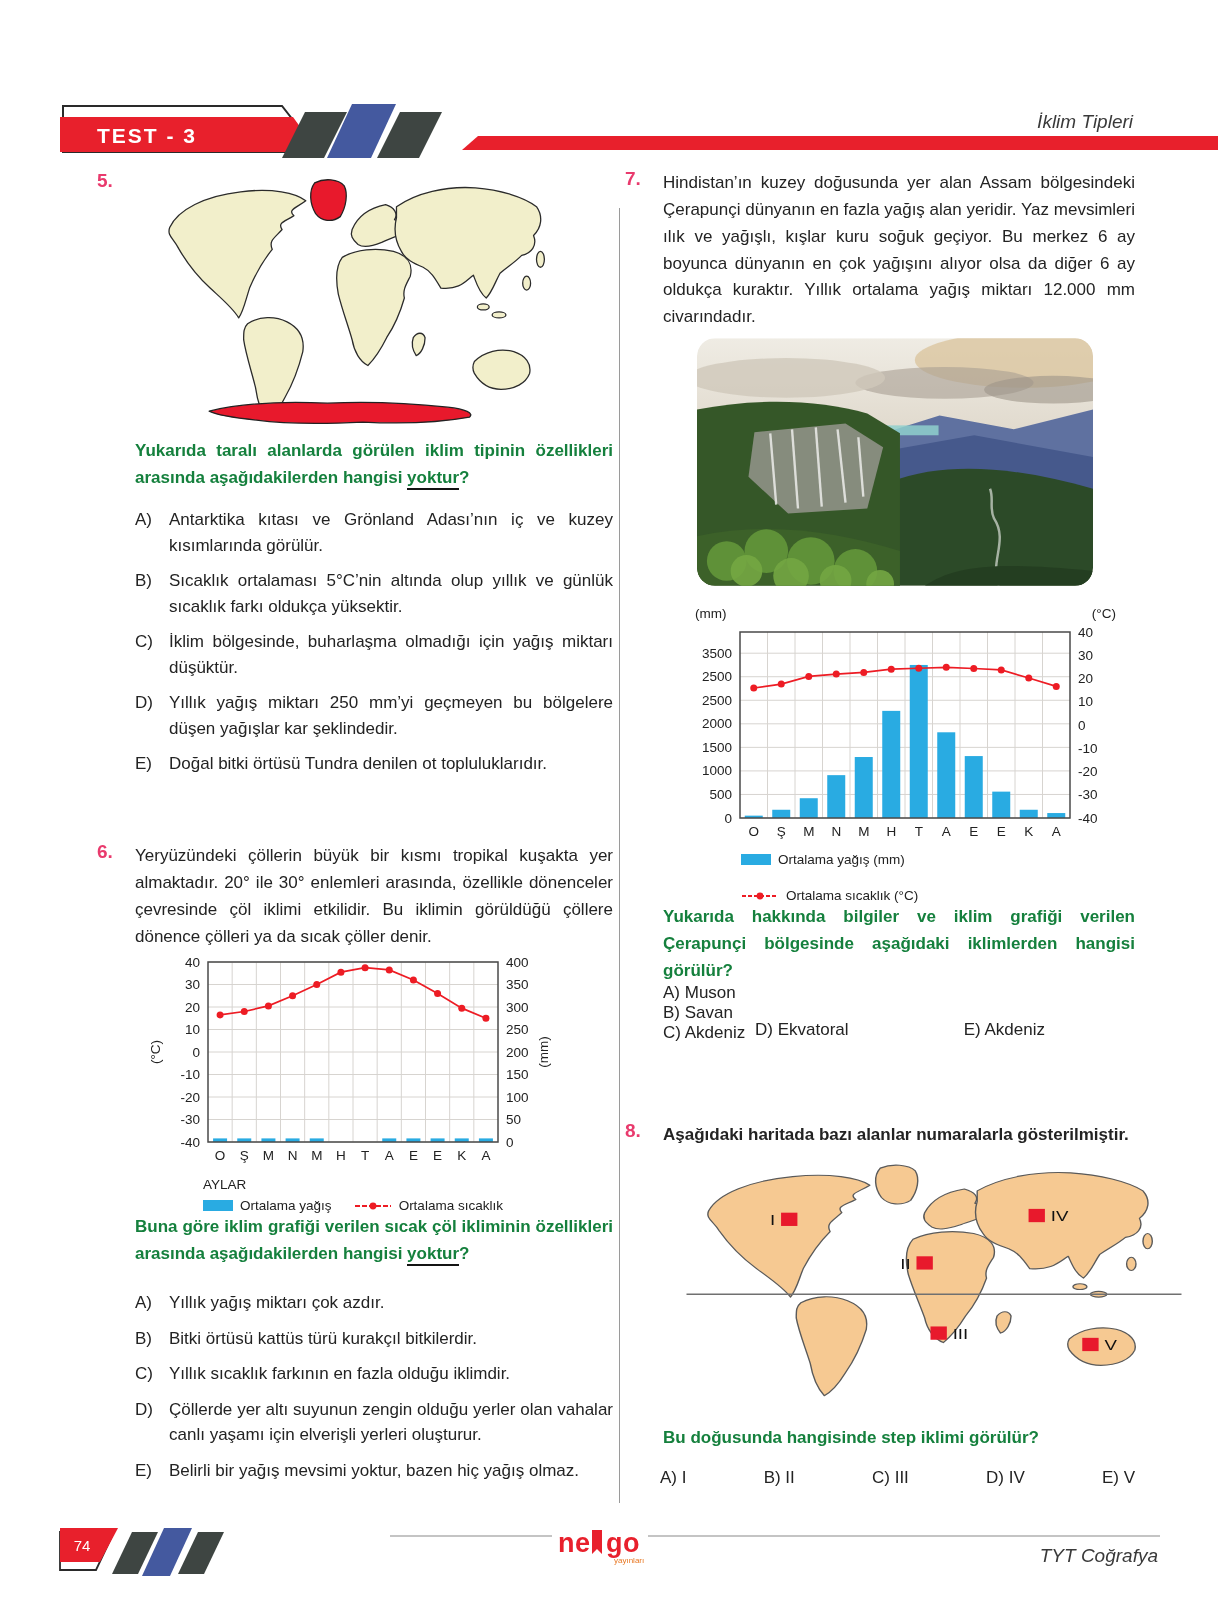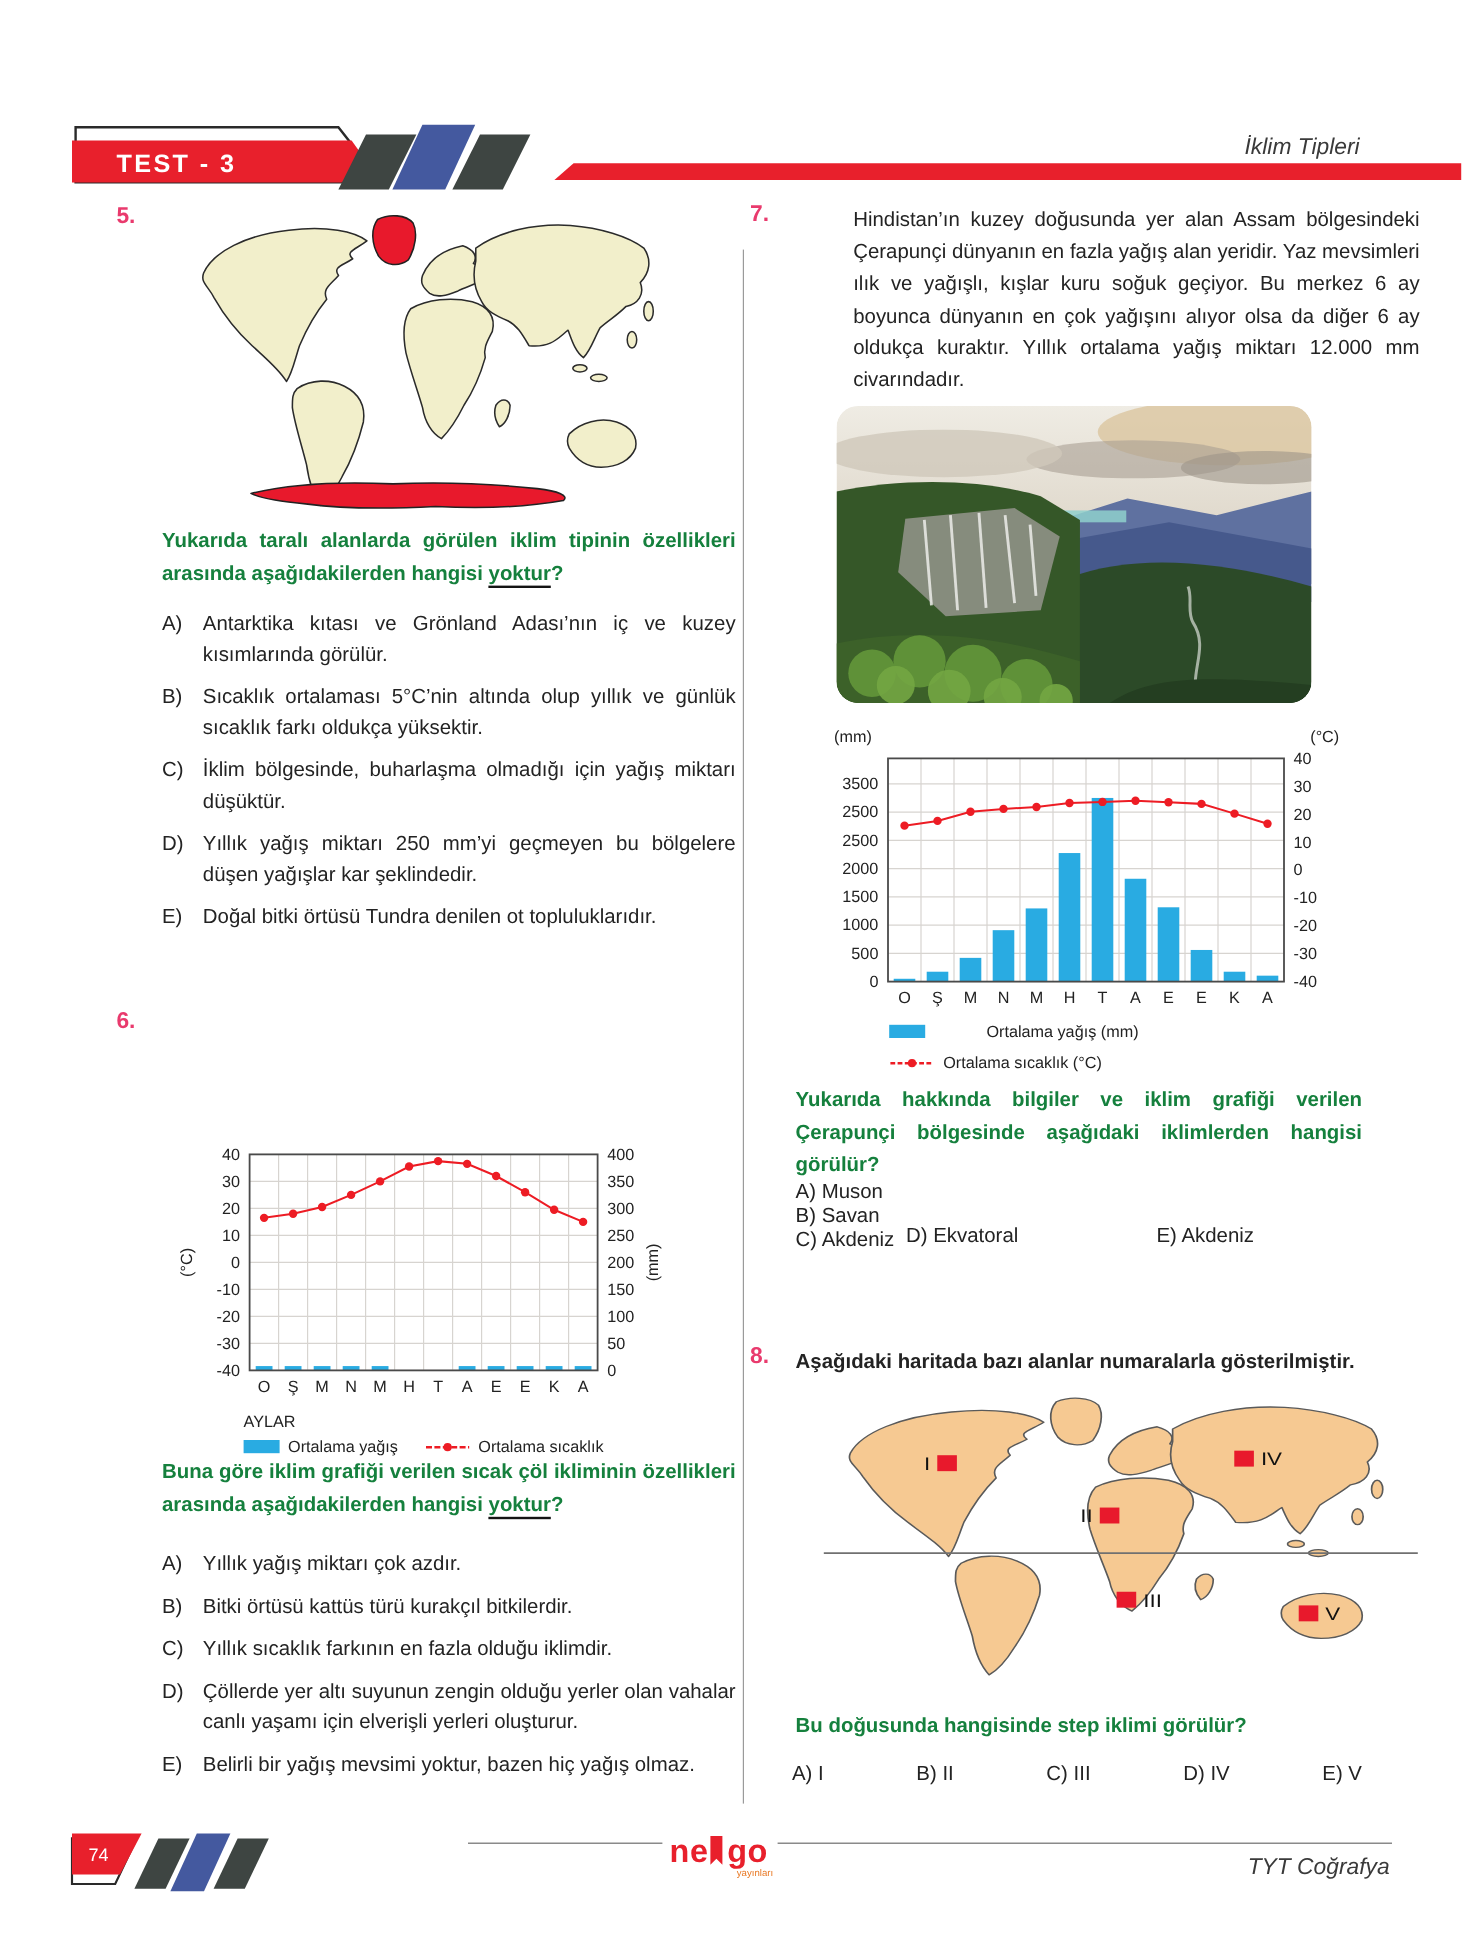--- a/index.html
+++ b/index.html
@@ -81,20 +81,21 @@
         <span class="lt">D)</span>
         <span class="tx">Yıllık yağış miktarı 250 mm’yi geçmeyen bu bölgelere düşen yağışlar kar şeklindedir.</span>
       </div>
     <div class="opt">
         <span class="lt">E)</span>
         <span class="tx">Doğal bitki örtüsü Tundra denilen ot topluluklarıdır.</span>
       </div>
   </div>
 
   <div class="qnum abs" style="left:97px;top:841px;">6.</div>
+  <div class="para abs" style="left:135px;top:843px;width:478px;">Yeryüzündeki çöllerin büyük bir kısmı tropikal kuşakta yer almaktadır. 20° ile 30° enlemleri arasında, özellikle dönenceler çevresinde çöl iklimi etkilidir. Bu iklimin görüldüğü çöllere dönence çölleri ya da sıcak çöller denir.</div>
 
   <div class="abs" style="left:133px;top:952px;width:440px;">
     <div id="q6chart" style="width:430px;height:225px;margin:0 auto;"><svg viewBox="0 0 430 225" width="430" height="225">
           <rect x="70" y="10" width="290" height="180" fill="#fff"></rect>
           <g stroke="#d7d4d0" stroke-width="1">
             <line x1="70" y1="10" x2="360" y2="10"></line>
             <line x1="70" y1="32.5" x2="360" y2="32.5"></line>
             <line x1="70" y1="55" x2="360" y2="55"></line>
             <line x1="70" y1="77.5" x2="360" y2="77.5"></line>
             <line x1="70" y1="100" x2="360" y2="100"></line>
@@ -212,21 +213,21 @@
         <span class="lt">D)</span>
         <span class="tx">Çöllerde yer altı suyunun zengin olduğu yerler olan vahalar canlı yaşamı için elverişli yerleri oluşturur.</span>
       </div>
     <div class="opt">
         <span class="lt">E)</span>
         <span class="tx">Belirli bir yağış mevsimi yoktur, bazen hiç yağış olmaz.</span>
       </div>
   </div>
 
   <div class="qnum abs" style="left:625px;top:168px;">7.</div>
-  <div class="para abs" style="left:663px;top:170px;width:472px;margin-left:48px;">Hindistan’ın kuzey doğusunda yer alan Assam bölgesindeki Çerapunçi dünyanın en fazla yağış alan yeridir. Yaz mevsimleri ılık ve yağışlı, kışlar kuru soğuk geçiyor. Bu merkez 6 ay boyunca dünyanın en çok yağışını alıyor olsa da diğer 6 ay oldukça kuraktır. Yıllık ortalama yağış miktarı 12.000 mm civarındadır.</div>
+  <div class="para abs" style="left:663px;top:170px;width:472px;">Hindistan’ın kuzey doğusunda yer alan Assam bölgesindeki Çerapunçi dünyanın en fazla yağış alan yeridir. Yaz mevsimleri ılık ve yağışlı, kışlar kuru soğuk geçiyor. Bu merkez 6 ay boyunca dünyanın en çok yağışını alıyor olsa da diğer 6 ay oldukça kuraktır. Yıllık ortalama yağış miktarı 12.000 mm civarındadır.</div>
 
   <svg class="abs" style="left:697px;top:338px;border-radius:18px;" width="396" height="248" viewBox="0 0 400 250">
     <defs>
       <linearGradient id="sky" x1="0" y1="0" x2="0" y2="1">
         <stop offset="0" stop-color="#efece4"></stop>
           <stop offset="0.6" stop-color="#d8cfc0"></stop>
           <stop offset="1" stop-color="#c4bdb2"></stop>
       </linearGradient>
       <clipPath id="rc">
           <rect x="0" y="0" width="400" height="250" rx="18"></rect>
@@ -349,21 +350,21 @@
             <text x="281.25" y="240" text-anchor="middle">A</text>
             <text x="308.75" y="240" text-anchor="middle">E</text>
             <text x="336.25" y="240" text-anchor="middle">E</text>
             <text x="363.75" y="240" text-anchor="middle">K</text>
             <text x="391.25" y="240" text-anchor="middle">A</text>
           </g>
           <text x="30" y="22" font-size="13.5" fill="#222">(mm)</text>
           <text x="451" y="22" font-size="13.5" fill="#222" text-anchor="end">(°C)</text>
         </svg></div>
     <div style="margin-left:76px;margin-top:4px;">
-      <div class="legend-row" style="margin-bottom:11px;gap:44px;">
+      <div class="legend-row" style="margin-bottom:21px;">
           <span class="sw" style="background:#29abe2;"></span>
           <span>Ortalama yağış (mm)</span>
         </div>
       <div class="legend-row">
           <svg width="38" height="10" style="margin-right:7px">
             <line x1="1" y1="5" x2="37" y2="5" stroke="#ed1c24" stroke-width="2" stroke-dasharray="4,2"></line>
             <circle cx="19" cy="5" r="3.4" fill="#ed1c24"></circle>
           </svg>
           <span>Ortalama sıcaklık (°C)</span>
         </div>

